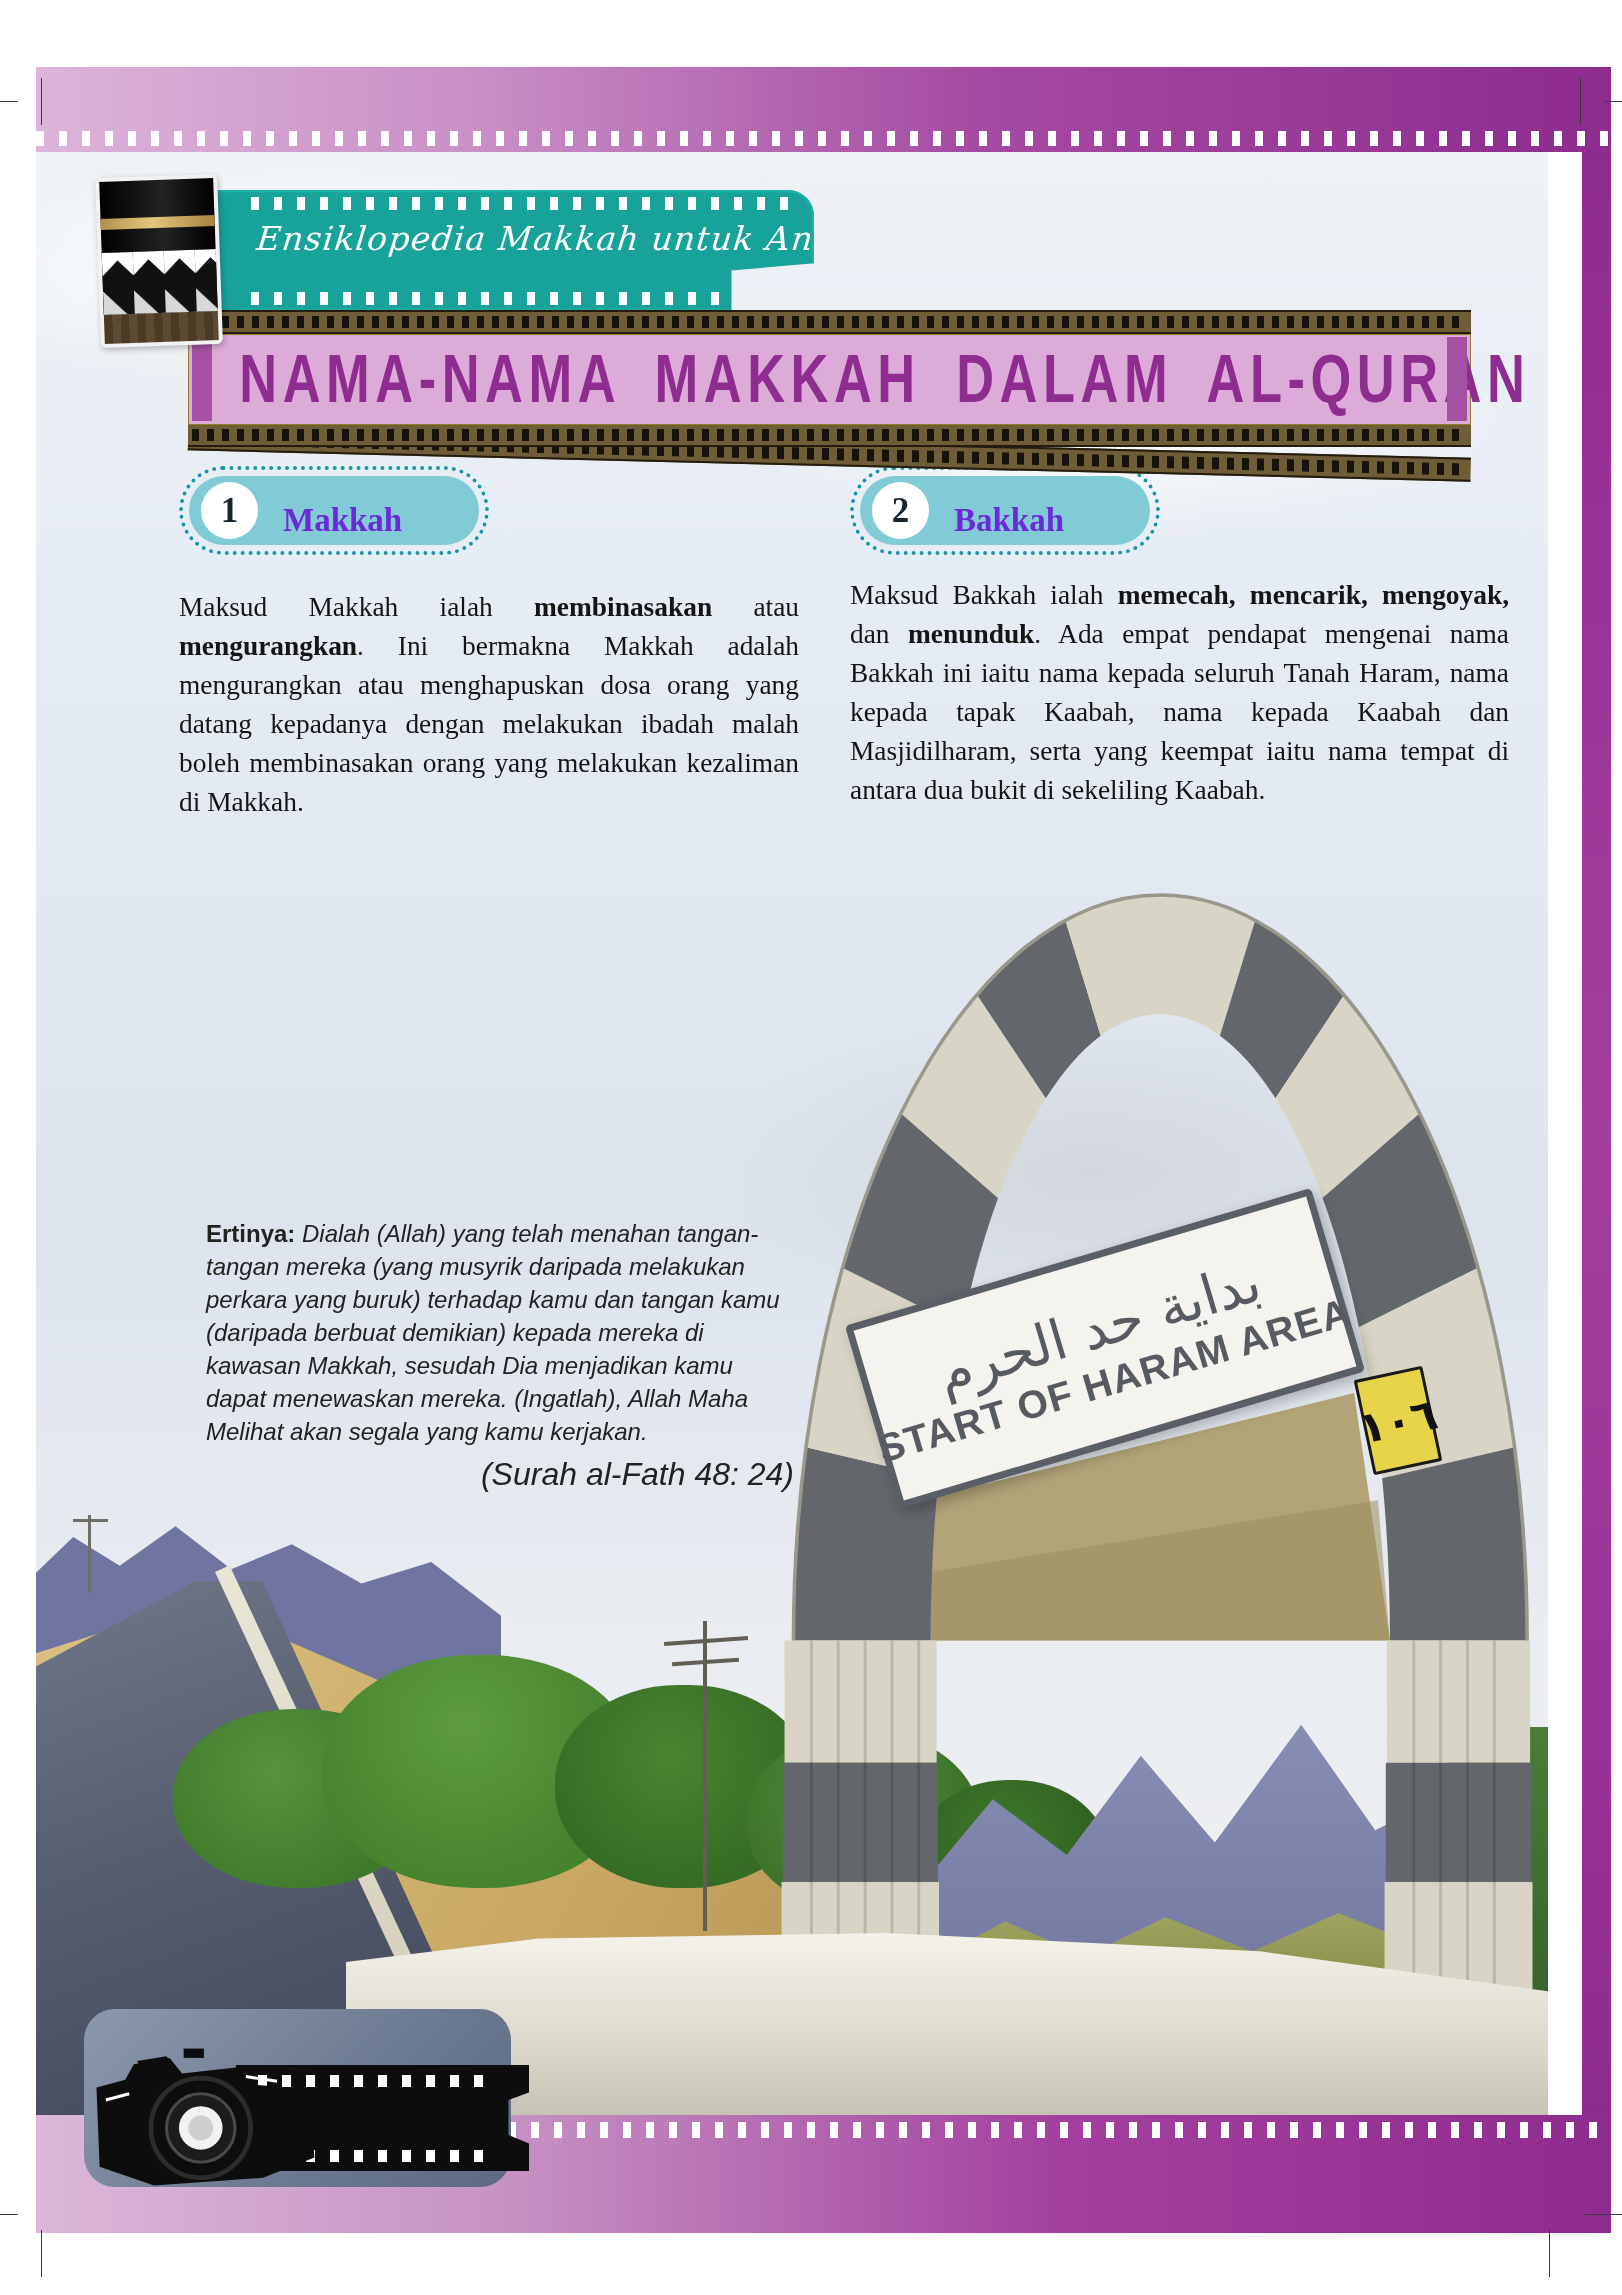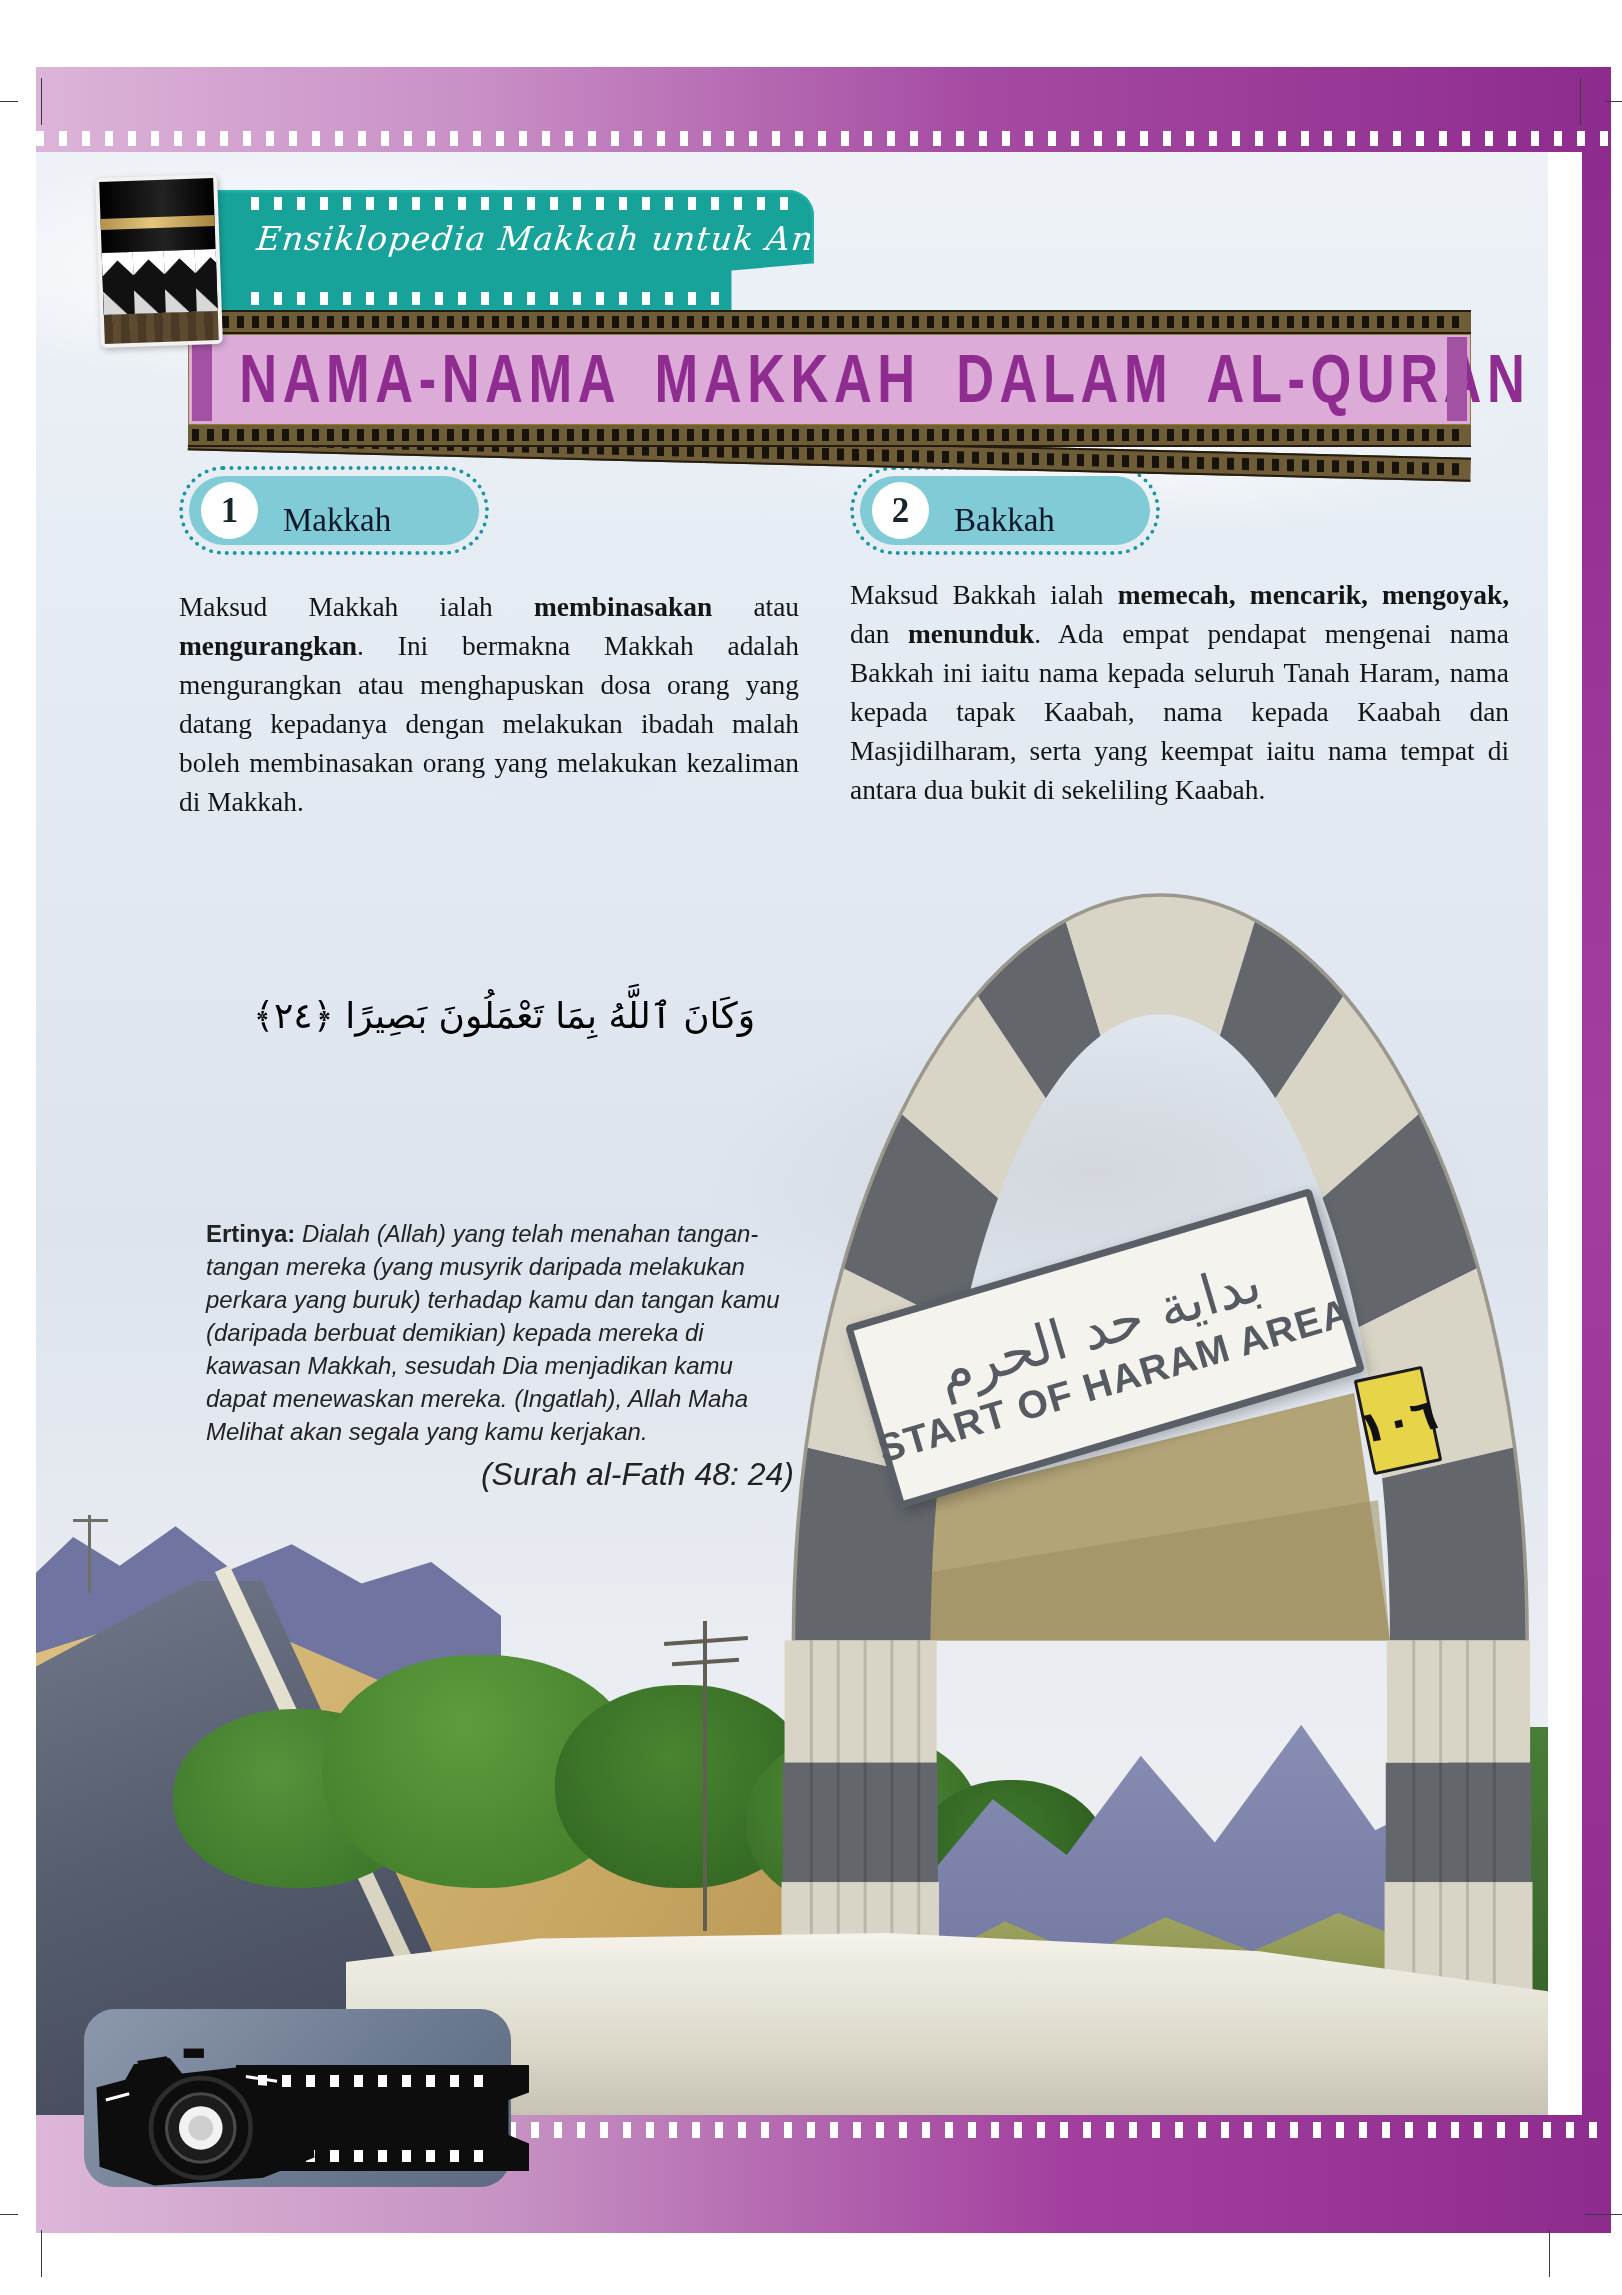--- a/index.html
+++ b/index.html
@@ -53,22 +53,22 @@
     font-family:"Liberation Sans",sans-serif;font-weight:bold;font-size:57px;color:#8f2c90;
     letter-spacing:6px;word-spacing:16.7px;transform:scale(.92,1.2);white-space:nowrap;}
 
   
   .badge{position:absolute;top:466px;width:310px;height:89px;border:4.8px dotted #1796a6;
     border-radius:54px;padding:6px;box-sizing:border-box;z-index:60;}
   .badge-inner{width:100%;height:100%;background:#80cbd5;border-radius:42px;display:flex;align-items:center;}
   .badge-num{width:57px;height:57px;background:#ffffff;border-radius:50%;margin-left:12px;
     display:flex;align-items:center;justify-content:center;font-family:"Liberation Serif",serif;
     font-weight:bold;font-size:35px;color:#16262c;}
-  .badge-label{margin-left:25px;font-family:"Liberation Serif",serif;font-weight:normal;
-    font-size:33px;color:#0f172a;margin-top:20px;}
+  .badge-label{margin-left:25px;font-family:"Liberation Serif",serif;font-weight:bold;
+    font-size:33px;color:#6d28d9;margin-top:20px;}
 
   
   .body-col{position:absolute;z-index:60;font-family:"Liberation Serif",serif;
     font-size:27.4px;line-height:39px;text-align:justify;color:#151515;}
   .body-col p{margin:0;}
   .indent{text-indent:66px;margin-top:15.5px !important;}
   #quran{left:197px;top:972px;width:614px;z-index:60;direction:rtl;text-align:center;
     font-family:"DejaVu Sans",sans-serif;font-size:36px;line-height:87px;color:#000;}
   #ertinya{left:206px;top:1217px;width:588px;z-index:60;font-family:"Liberation Sans",sans-serif;
     font-size:24px;line-height:33px;color:#222;}
@@ -270,21 +270,20 @@
       <div class="badge-num">2</div>
       <div class="badge-label">Bakkah</div>
     </div>
   </div>
 
   <div class="body-col" style="left:179px;top:588px;width:620px;">
     <p><span>Maksud Makkah ialah </span><b>membinasakan</b><span> atau </span><b>mengurangkan</b><span>. Ini bermakna Makkah adalah mengurangkan atau menghapuskan dosa orang yang datang kepadanya dengan melakukan ibadah malah boleh membinasakan orang yang melakukan kezaliman di Makkah.</span></p>
   </div>
 
   <div class="abs" id="quran">
-    <div>وَكَانَ ٱللَّهُ بِمَا تَعْمَلُونَ بَصِيرًا ﴿٢٤﴾</div>
   </div>
 
   <div class="abs" id="ertinya">
     <span class="lbl">Ertinya:</span><span class="txt"> Dialah (Allah) yang telah menahan tangan-tangan mereka (yang musyrik daripada melakukan perkara yang buruk) terhadap kamu dan tangan kamu (daripada berbuat demikian) kepada mereka di kawasan Makkah, sesudah Dia menjadikan kamu dapat menewaskan mereka. (Ingatlah), Allah Maha Melihat akan segala yang kamu kerjakan.</span>
   </div>
   <div class="abs" id="citation">(Surah al-Fath 48: 24)</div>
 
   <div class="body-col" style="left:850px;top:576px;width:659px;">
     <p><span>Maksud Bakkah ialah </span><b>memecah, mencarik, mengoyak,</b><span> dan </span><b>menunduk</b><span>. Ada empat pendapat mengenai nama Bakkah ini iaitu nama kepada seluruh Tanah Haram, nama kepada tapak Kaabah, nama kepada Kaabah dan Masjidilharam, serta yang keempat iaitu nama tempat di antara dua bukit di sekeliling Kaabah.</span></p>
   </div>

